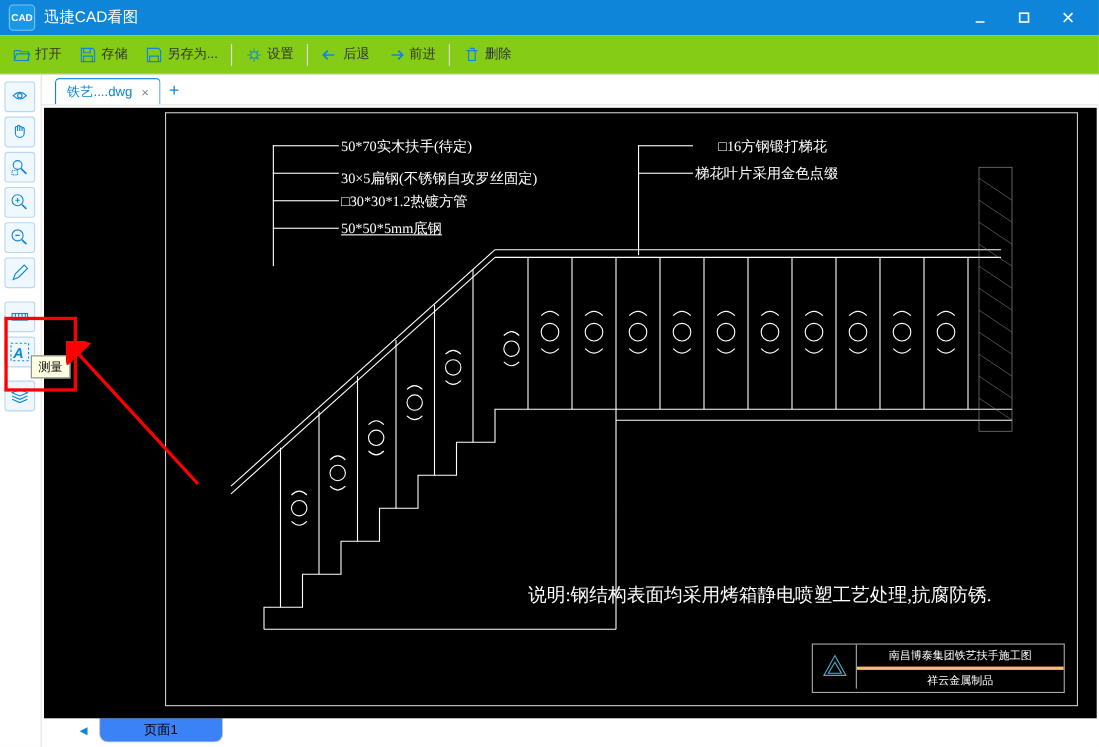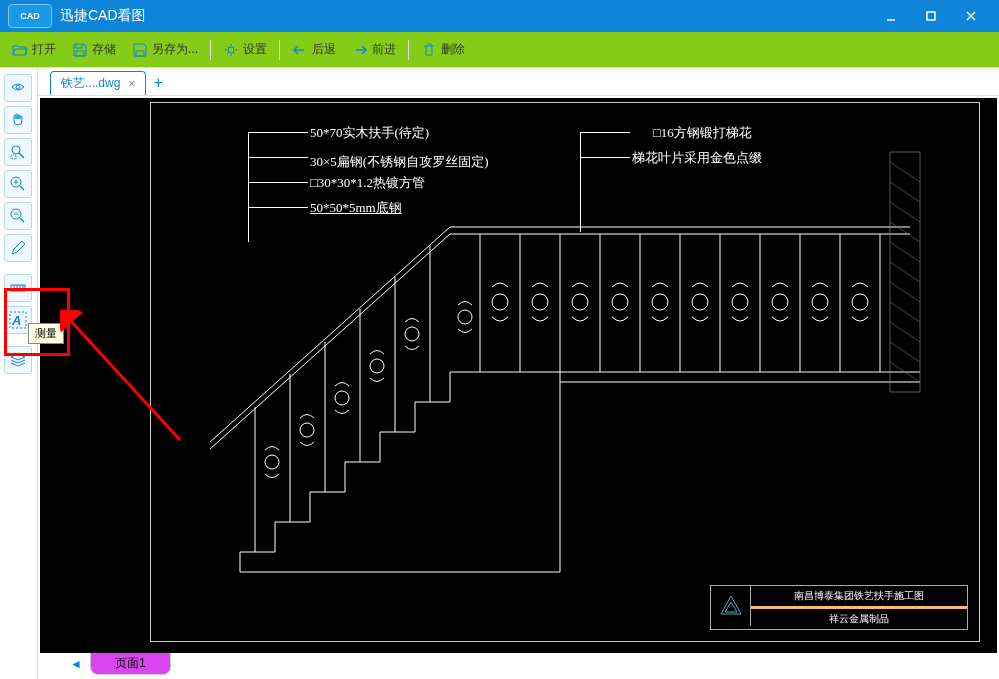--- a/index.html
+++ b/index.html
@@ -1,19 +1,19 @@
 <!DOCTYPE html>
 <html><head>
 <meta charset="utf-8">
 <style>
 * { margin: 0; padding: 0; box-sizing: border-box; }
 body { font-family: "Microsoft YaHei", sans-serif; font-size: 12px; background: #fff; width: 999px; height: 679px; overflow: hidden; position: relative; }
 
 .titlebar { background: #0e85d8; height: 32px; display: flex; align-items: center; padding: 0 8px; color: #fff; }
-.titlebar .logo { width: 44px; height: 24px; background: #1a98e8; border-radius: 4px; display: flex; align-items: center; justify-content: center; font-size: 9px; font-weight: bold; border: 1px solid #7cc5f0; }
+.titlebar .logo { width: 24px; height: 24px; background: #1a98e8; border-radius: 4px; display: flex; align-items: center; justify-content: center; font-size: 9px; font-weight: bold; border: 1px solid #7cc5f0; }
 .titlebar .title { margin-left: 8px; font-size: 14px; }
 .titlebar .spacer { flex: 1; }
 .titlebar .winbtn { width: 40px; height: 32px; display: flex; align-items: center; justify-content: center; cursor: pointer; }
 
 .toolbar { height: 36px; background: #84cc16; border-bottom: 1px solid #ddd; display: flex; align-items: center; padding: 0 6px; gap: 4px; }
 .toolbar .tbtn { display: flex; align-items: center; gap: 4px; padding: 4px 6px; cursor: pointer; color: #333; }
 .toolbar .ticon { width: 16px; height: 16px; display: flex; align-items: center; justify-content: center; color: #0e85d8; }
 .toolbar .sep { width: 1px; height: 20px; background: #ddd; margin: 0 2px; }
 
 .workspace { display: flex; height: calc(100% - 68px); }
@@ -23,32 +23,32 @@
 .mainarea { flex: 1; display: flex; flex-direction: column; background: #fff; }
 .tabs { height: 28px; display: flex; align-items: flex-end; padding-left: 12px; border-bottom: 1px solid #ddd; }
 .tab { height: 24px; padding: 0 10px; border: 1px solid #0e85d8; border-bottom: none; border-radius: 4px 4px 0 0; background: #fff; display: flex; align-items: center; gap: 8px; color: #0e85d8; font-size: 12px; }
 .tab .close { cursor: pointer; color: #888; }
 .tab-add { width: 24px; height: 24px; display: flex; align-items: center; justify-content: center; cursor: pointer; color: #0e85d8; font-size: 16px; }
 
 .canvas-wrap { flex: 1; background: #fff; padding: 2px; position: relative; }
 .canvas { width: 100%; height: calc(100% - 24px); background: #000; position: relative; overflow: hidden; }
 .sheet-tabs { height: 22px; display: flex; align-items: center; padding-left: 30px; gap: 8px; }
 .sheet-nav { color: #0e85d8; cursor: pointer; }
-.sheet-tab { padding: 2px 24px; border: 1px solid #ccc; border-top: none; border-radius: 0 0 8px 8px; background: #d946ef; font-size: 12px; }
+.sheet-tab { padding: 2px 40px; border: 1px solid #ccc; border-top: none; border-radius: 0 0 8px 8px; background: #3b82f6; font-size: 12px; }
 
 
 .dwg { position: absolute; left: 110px; top: 4px; width: 830px; height: 540px; }
 .dwg-frame { position: absolute; inset: 0; border: 1px solid #ccc; }
 .label { position: absolute; color: #fff; font-family: SimSun, serif; font-size: 13px; white-space: nowrap; }
 .leader { position: absolute; border-top: 1px solid #fff; }
 .leaderv { position: absolute; border-left: 1px solid #fff; }
 .stair-line { stroke: #fff; stroke-width: 1; fill: none; }
 .hatch { fill: none; stroke: #888; stroke-width: 0.5; }
 
-.title-block { position: absolute; right: 12px; bottom: 12px; width: 258px; border: 1px solid #aaa; color: #fff; font-family: SimSun; }
+.title-block { position: absolute; right: 12px; bottom: 12px; width: 230px; border: 1px solid #aaa; color: #fff; font-family: SimSun; }
 .title-block .row { border-top: 3px solid #fdba74; text-align: center; padding: 3px; font-size: 10px; }
 .title-block .logo-cell { float: left; width: 40px; height: 40px; border-right: 1px solid #aaa; display: flex; align-items: center; justify-content: center; }
 
 .note { position: absolute; color: #fff; font-family: SimSun; font-size: 17px; }
 
 .highlight-box { position: absolute; border: 3px solid #ff0000; }
 .arrow-line { position: absolute; }
 .tooltip { position: absolute; background: #ffffe1; border: 1px solid #888; padding: 2px 6px; font-size: 11px; color: #000; }
 </style>
 </head>
@@ -350,20 +350,21 @@
                   <circle r="7"></circle>
                   <path d="M-7 -12 q7 -7 14 0 M-7 12 q7 7 14 0"></path>
                 </g>
               <g transform="translate(315,215)">
                   <circle r="7"></circle>
                   <path d="M-7 -12 q7 -7 14 0 M-7 12 q7 7 14 0"></path>
                 </g>
             </g>
           </svg>
 
+          <div class="note" style="left:330px; bottom:90px;">说明:钢结构表面均采用烤箱静电喷塑工艺处理,抗腐防锈.</div>
 
           <div class="title-block">
             <div style="display:flex;">
               <div class="logo-cell">
                 <svg width="28" height="28">
                     <path d="M14 4 L24 22 L4 22 Z M14 10 L20 20 L8 20 Z" fill="none" stroke="#5ac"></path>
                   </svg>
               </div>
               <div style="flex:1">
                 <div class="row" style="border-top:none">南昌博泰集团铁艺扶手施工图</div>

